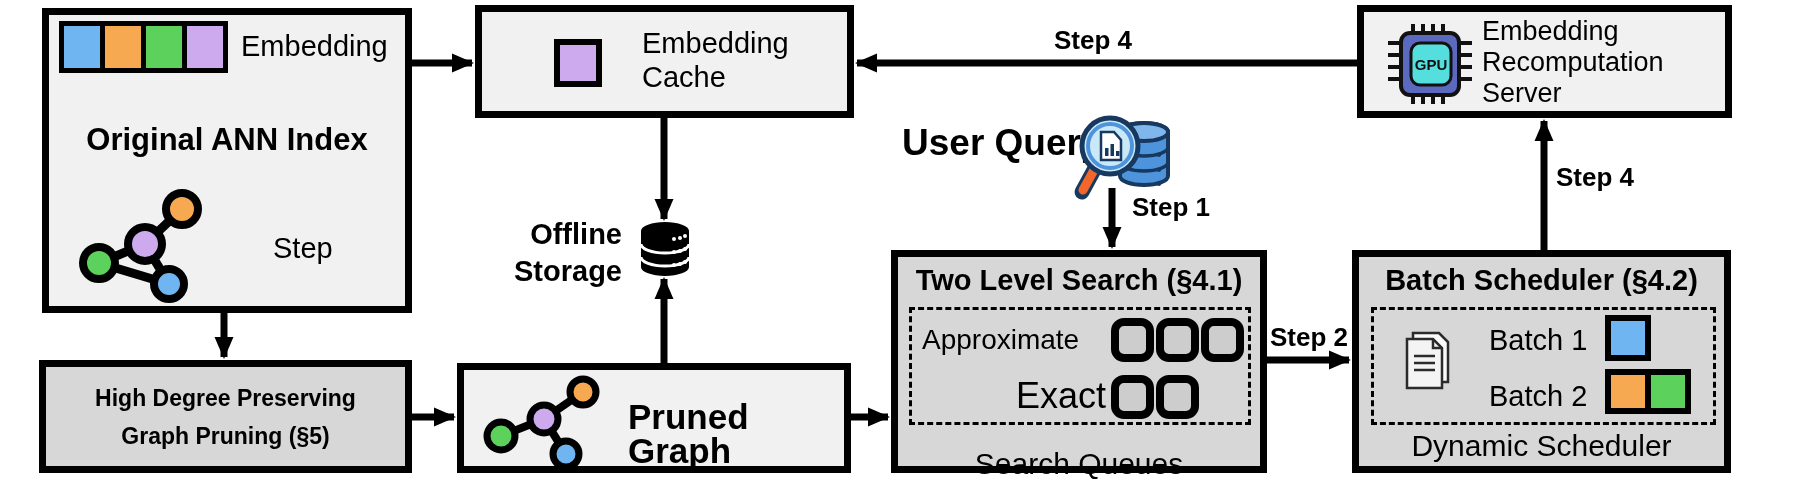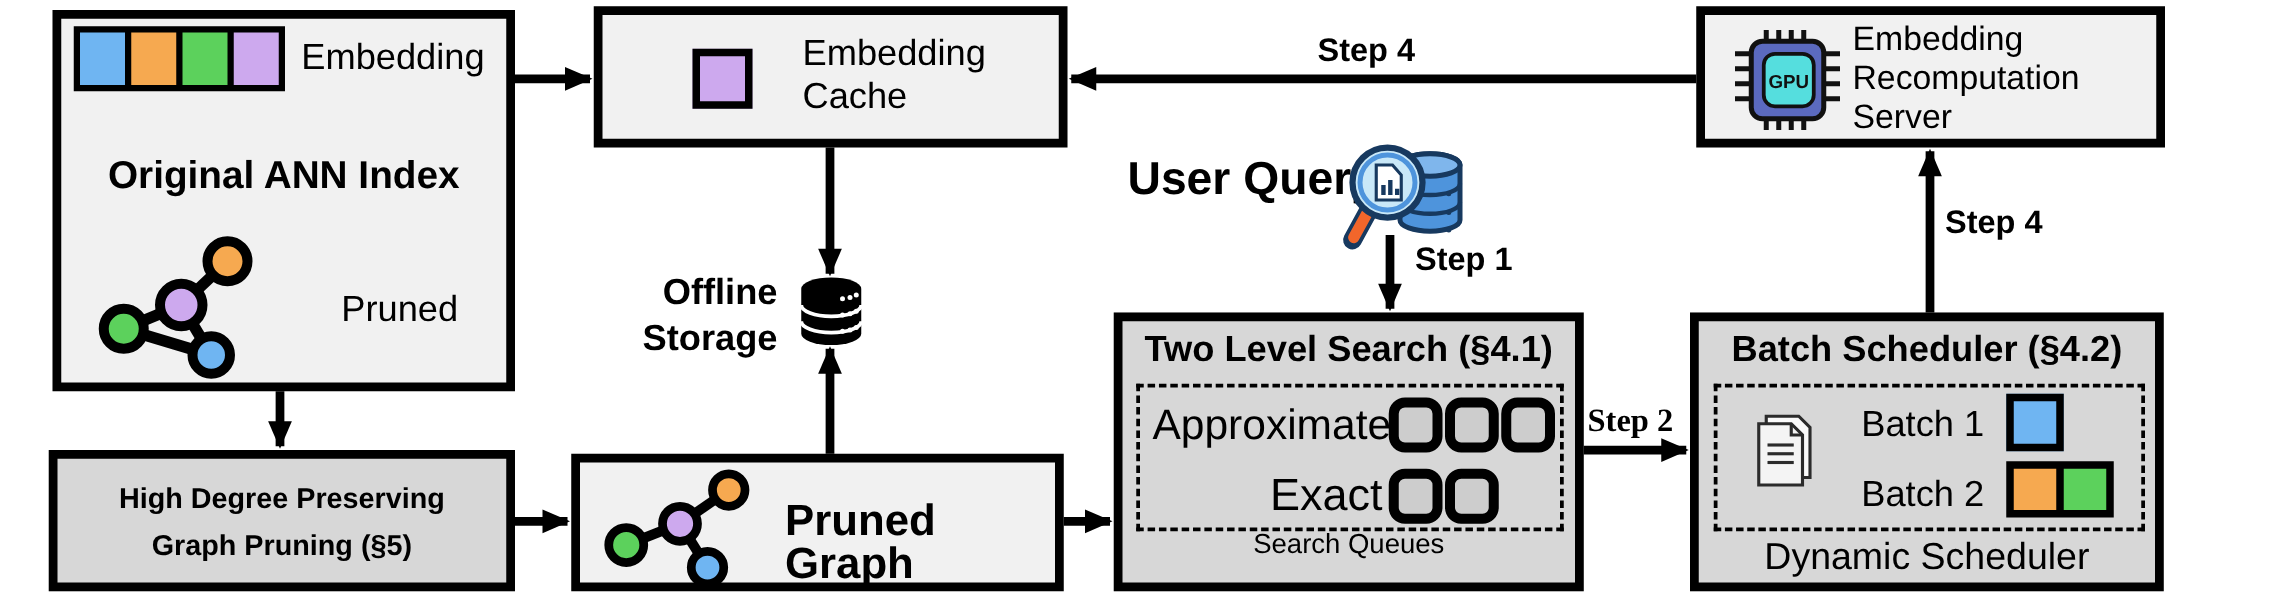--- a/index.html
+++ b/index.html
@@ -67,21 +67,21 @@
         <line x1="66" y1="57" x2="90" y2="97"></line>
         <line x1="20" y1="76" x2="90" y2="97"></line>
       </g>
       <g stroke="#000" stroke-width="8">
         <circle cx="103" cy="22" r="16" style="fill:var(--c-orange)"></circle>
         <circle cx="66" cy="57" r="17" style="fill:var(--c-purple)"></circle>
         <circle cx="20" cy="76" r="16" style="fill:var(--c-green)"></circle>
         <circle cx="90" cy="97" r="15" style="fill:var(--c-blue)"></circle>
       </g>
     </svg>
-    <div class="lbl" style="left:224px;top:216px;">Pruned</div>
+    <div class="lbl" style="left:224px;top:216px;">Step</div>
   </div>
 
   <div class="box light" style="left:441px;top:5px;width:379px;height:113px;position:absolute;">
     <div class="sq" style="left: 72px; top: 27px; width: 48px; height: 48px; background: rgb(205, 169, 238);"></div>
     <div class="lbl preline" style="left:160px;top:14px;">Embedding
 Cache</div>
   </div>
 
   <div class="box light" style="left:1323px;top:5px;width:375px;height:113px;position:absolute;">
     <svg style="left:24px;top:12px;" width="84" height="80" viewBox="0 0 84 80">
@@ -148,39 +148,39 @@
       <circle cx="38" cy="40" r="28" style="fill:var(--c-lens-fill)" stroke="#17395F" stroke-width="5"></circle>
       <circle cx="38" cy="40" r="22" fill="none" style="stroke:var(--c-db-blue)" stroke-width="4"></circle>
       <path d="M29 26 h13 l7 8 v20 h-20 z" fill="#fff" stroke="#17395F" stroke-width="2.5"></path>
       <rect x="33" y="42" width="3.5" height="8" fill="#17395F"></rect>
       <rect x="38.5" y="38" width="3.5" height="12" fill="#17395F"></rect>
       <rect x="44" y="45" width="3.5" height="5" fill="#17395F"></rect>
     </g>
   </svg>
 
   <div class="step" style="left:1098px;top:192px;">Step 1</div>
-  <div class="step" style="left:1236px;top:322px;font-family:Liberation Serif, serif;">Step 2</div>
+  <div class="step" style="left:1236px;top:322px;">Step 2</div>
   <div class="step" style="left:1522px;top:162px;">Step 4</div>
   <div class="step" style="left:1020px;top:25px;width:110px;">Step 4</div>
 
   <div class="box dark" style="left:857px;top:250px;width:376px;height:223px;position:absolute;padding-left:46px;">
     <div class="lbl bold center" style="top:6px;">Two Level Search (§4.1)</div>
     <div class="dashedrect" style="left:11px;top:50px;width:342px;height:118px;"></div>
-    <div class="lbl" style="left:24px;top:66px;font-size:34px;">Approximate</div>
+    <div class="lbl" style="left:24px;top:66px;font-size:28px;">Approximate</div>
     <div class="qrow" style="left:213px;top:61px;">
       <div class="qsq"></div>
       <div class="qsq"></div>
       <div class="qsq"></div>
     </div>
     <div class="lbl" style="left:118px;top:122px;font-size:36px;">Exact</div>
     <div class="qrow" style="left:213px;top:118px;">
       <div class="qsq"></div>
       <div class="qsq"></div>
     </div>
-    <div class="lbl center" style="top:161px;font-size:22px;">Search Queues</div>
+    <div class="lbl center" style="top:190px;font-size:30px;">Search Queues</div>
   </div>
 
   <div class="box dark" style="left:1318px;top:250px;width:379px;height:223px;position:absolute;">
     <div class="lbl bold center" style="top:6px;">Batch Scheduler (§4.2)</div>
     <div class="dashedrect" style="left:12px;top:50px;width:345px;height:118px;"></div>
     <svg style="left:42px;top:72px;" width="55" height="62" viewBox="0 0 55 62">
       <path d="M12 4 h26 l9 9 v40 h-35 z" fill="#fafafa" stroke="#2b2b2b" stroke-width="2.5"></path>
       <path d="M6 10 h26 l9 9 v40 h-35 z" fill="#f4f4f4" stroke="#2b2b2b" stroke-width="2.5"></path>
       <path d="M32 10 v9 h9" fill="none" stroke="#2b2b2b" stroke-width="2.5"></path>
       <line x1="13" y1="27" x2="34" y2="27" stroke="#2b2b2b" stroke-width="2.5"></line>

